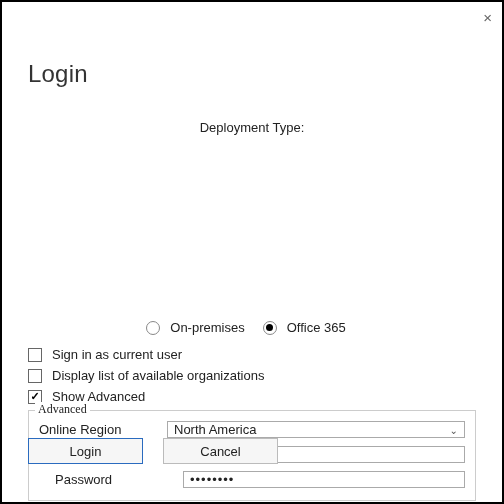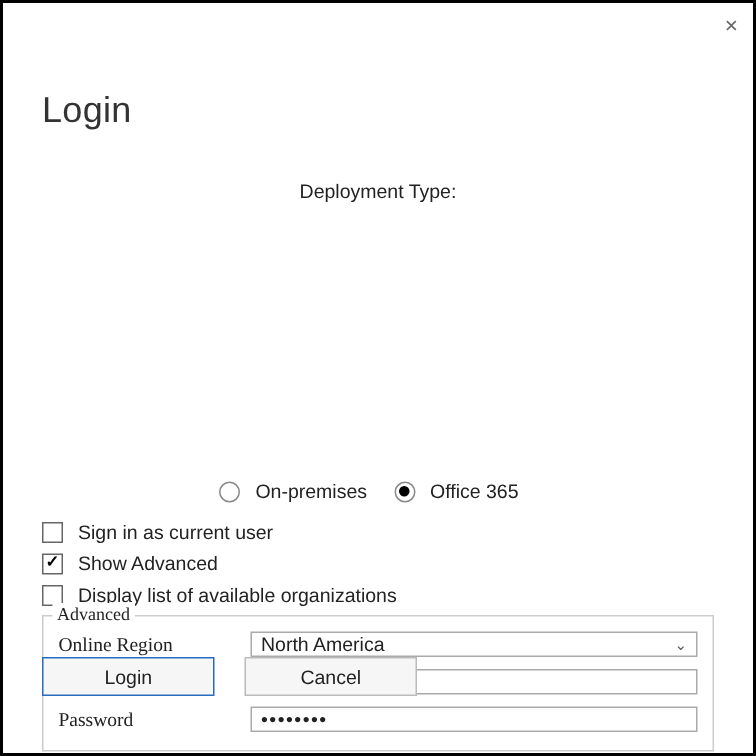--- a/index.html
+++ b/index.html
@@ -101,24 +101,23 @@
       background: #fff;
       padding: 0 3px;
       font-size: 12px;
       font-family: Liberation Serif, serif;
     }
     .field-row {
       display: flex;
       align-items: center;
       margin-bottom: 8px;
     }
-    .field-row:last-child { margin-bottom: 0; }
+    .field-row:last-child { margin-bottom: 0; margin-left: 16px; }
     .field-label {
       flex: 0 0 128px;
-      font-family: Liberation Serif, serif;
     }
     .select, .text-input {
       flex: 1;
       border: 1px solid #aaa;
       height: 17px;
       padding: 0 6px;
       font-family: inherit;
       font-size: 13px;
       background: #fff;
       display: flex;
@@ -186,26 +185,26 @@
       <span class="radio selected"></span>
       <span class="radio-label">Office 365</span>
     </div>
   </div>
 
   <div class="check-row">
     <span class="checkbox"></span>
     <span>Sign in as current user</span>
   </div>
   <div class="check-row">
+    <span class="checkbox"></span>
+    <span>Display list of available organizations</span>
+  </div>
+  <div class="check-row">
     <span class="checkbox checked"></span>
     <span>Show Advanced</span>
-  </div>
-  <div class="check-row">
-    <span class="checkbox"></span>
-    <span>Display list of available organizations</span>
   </div>
 
   <div class="fieldset">
     <span class="legend">Advanced</span>
 
     <div class="field-row">
       <span class="field-label">Online Region</span>
       <div class="select">
         <span>North America</span>
         <span class="chevron">⌄</span>

